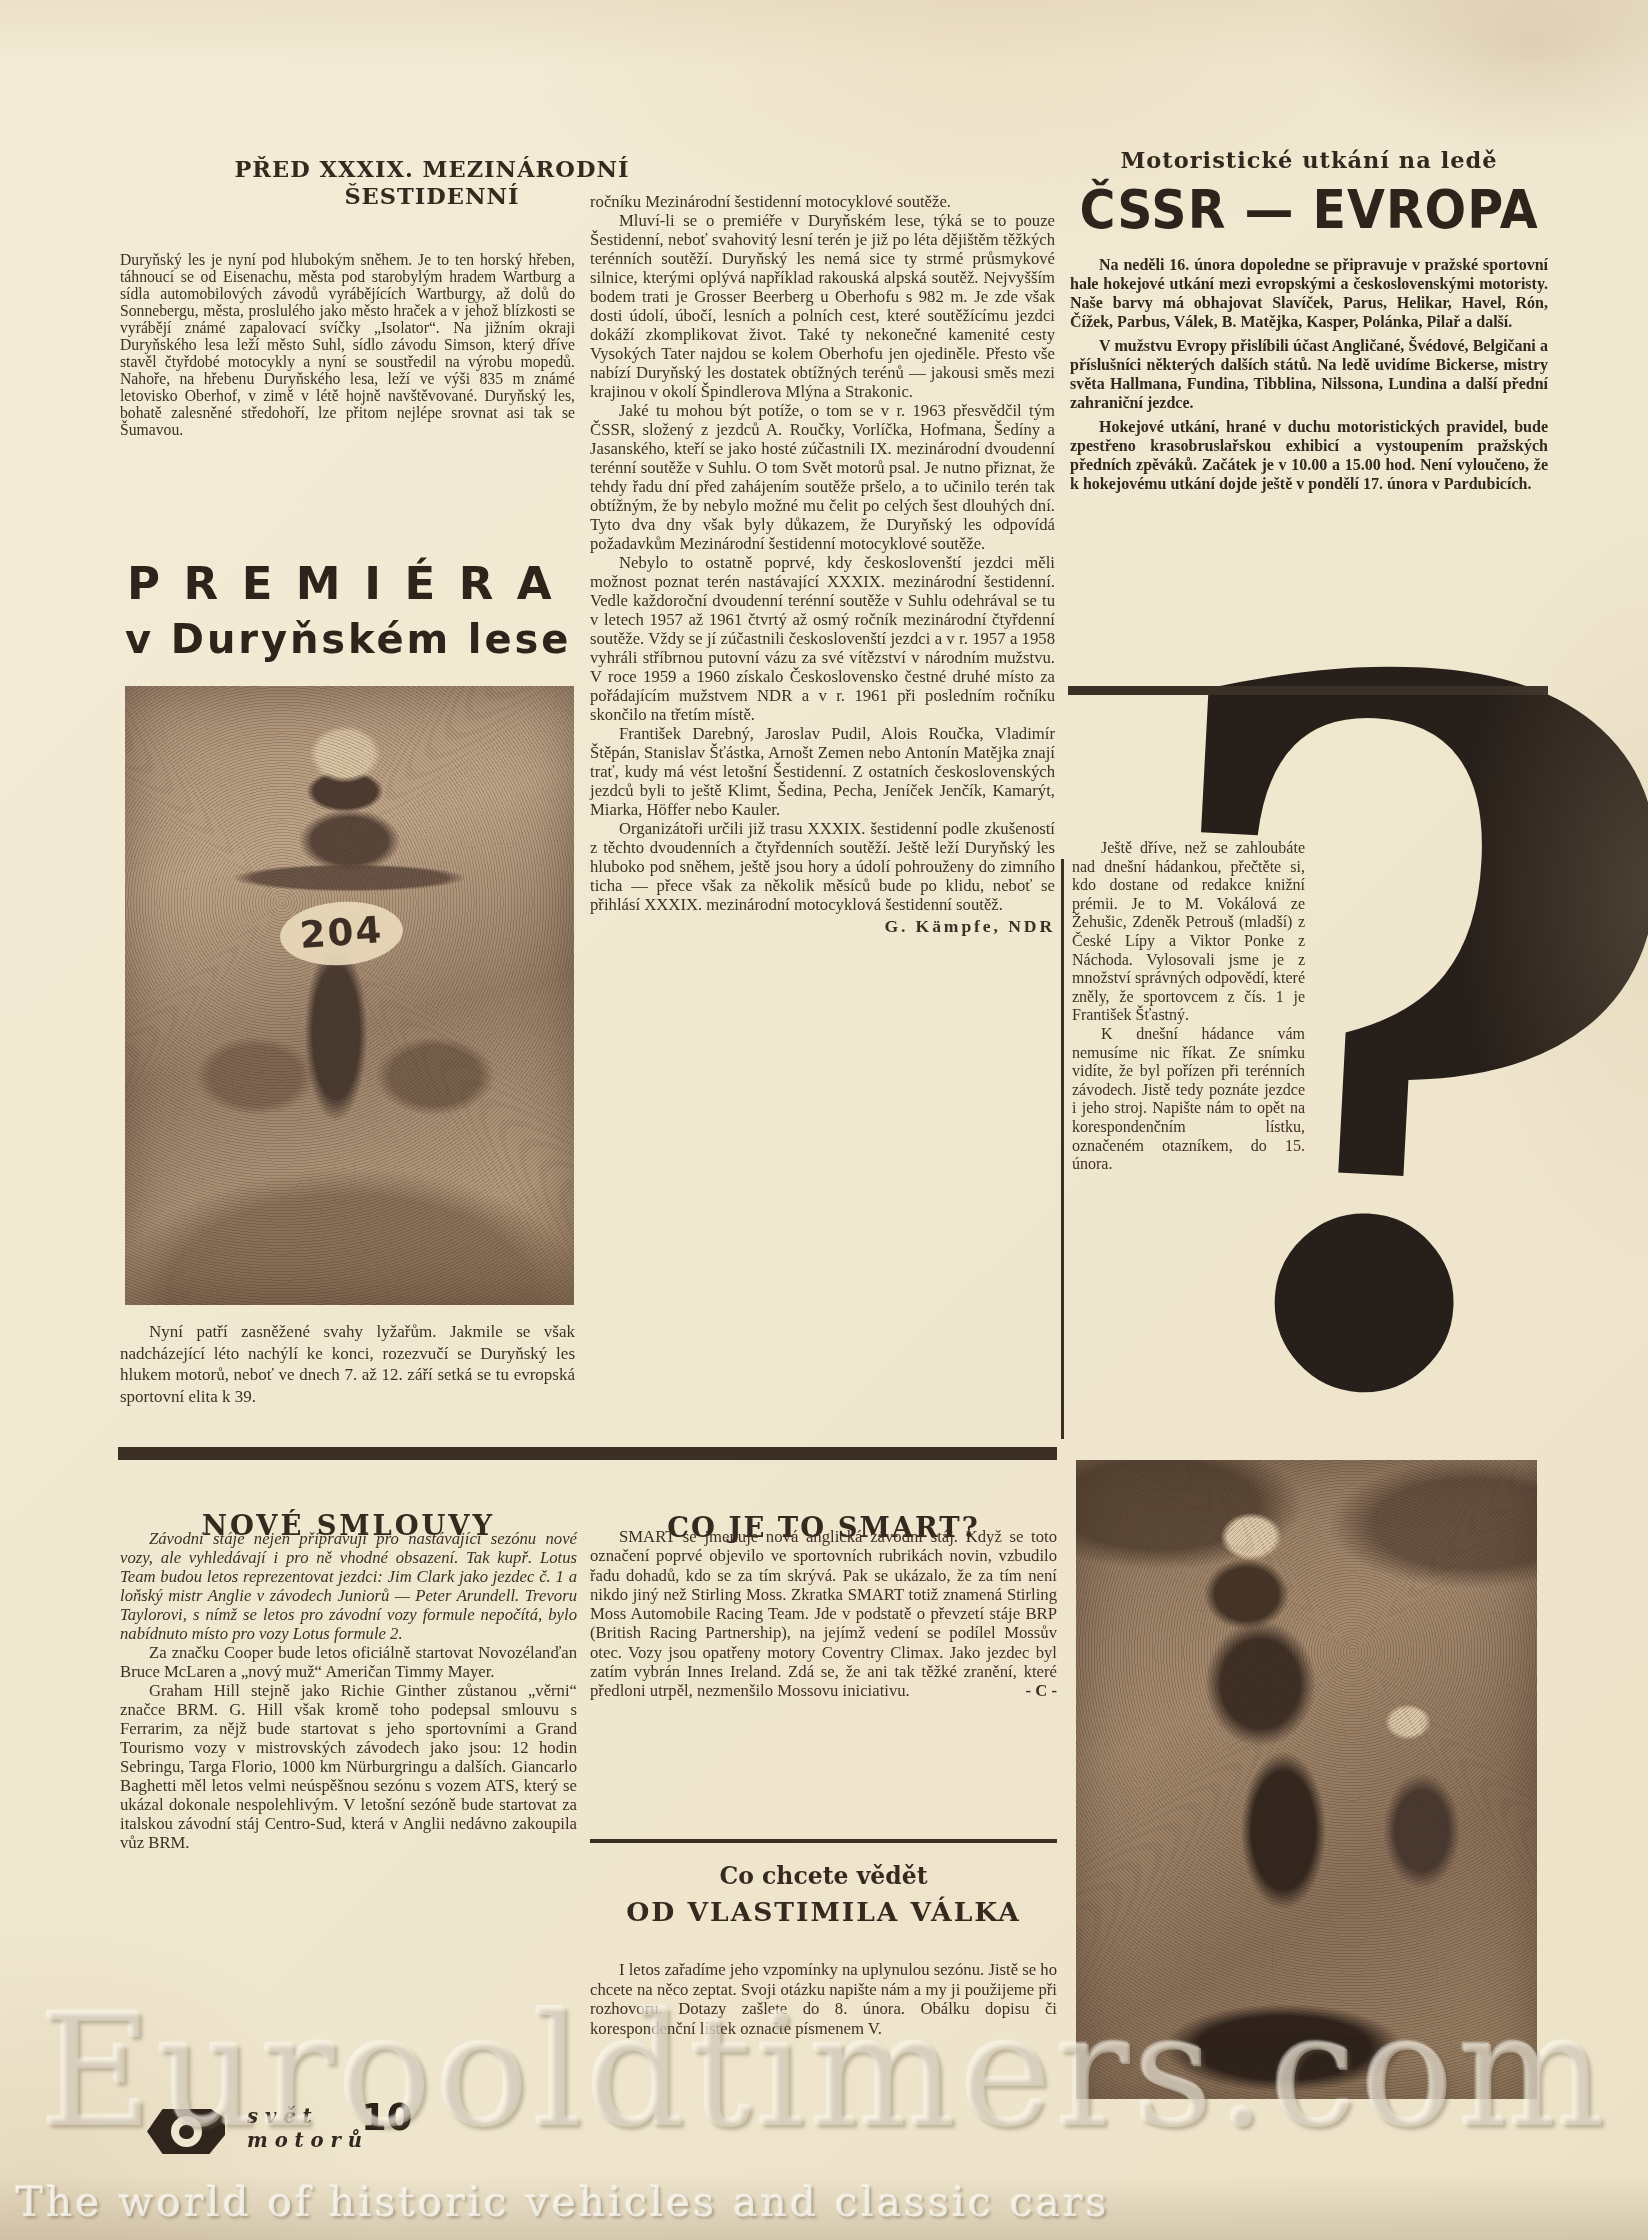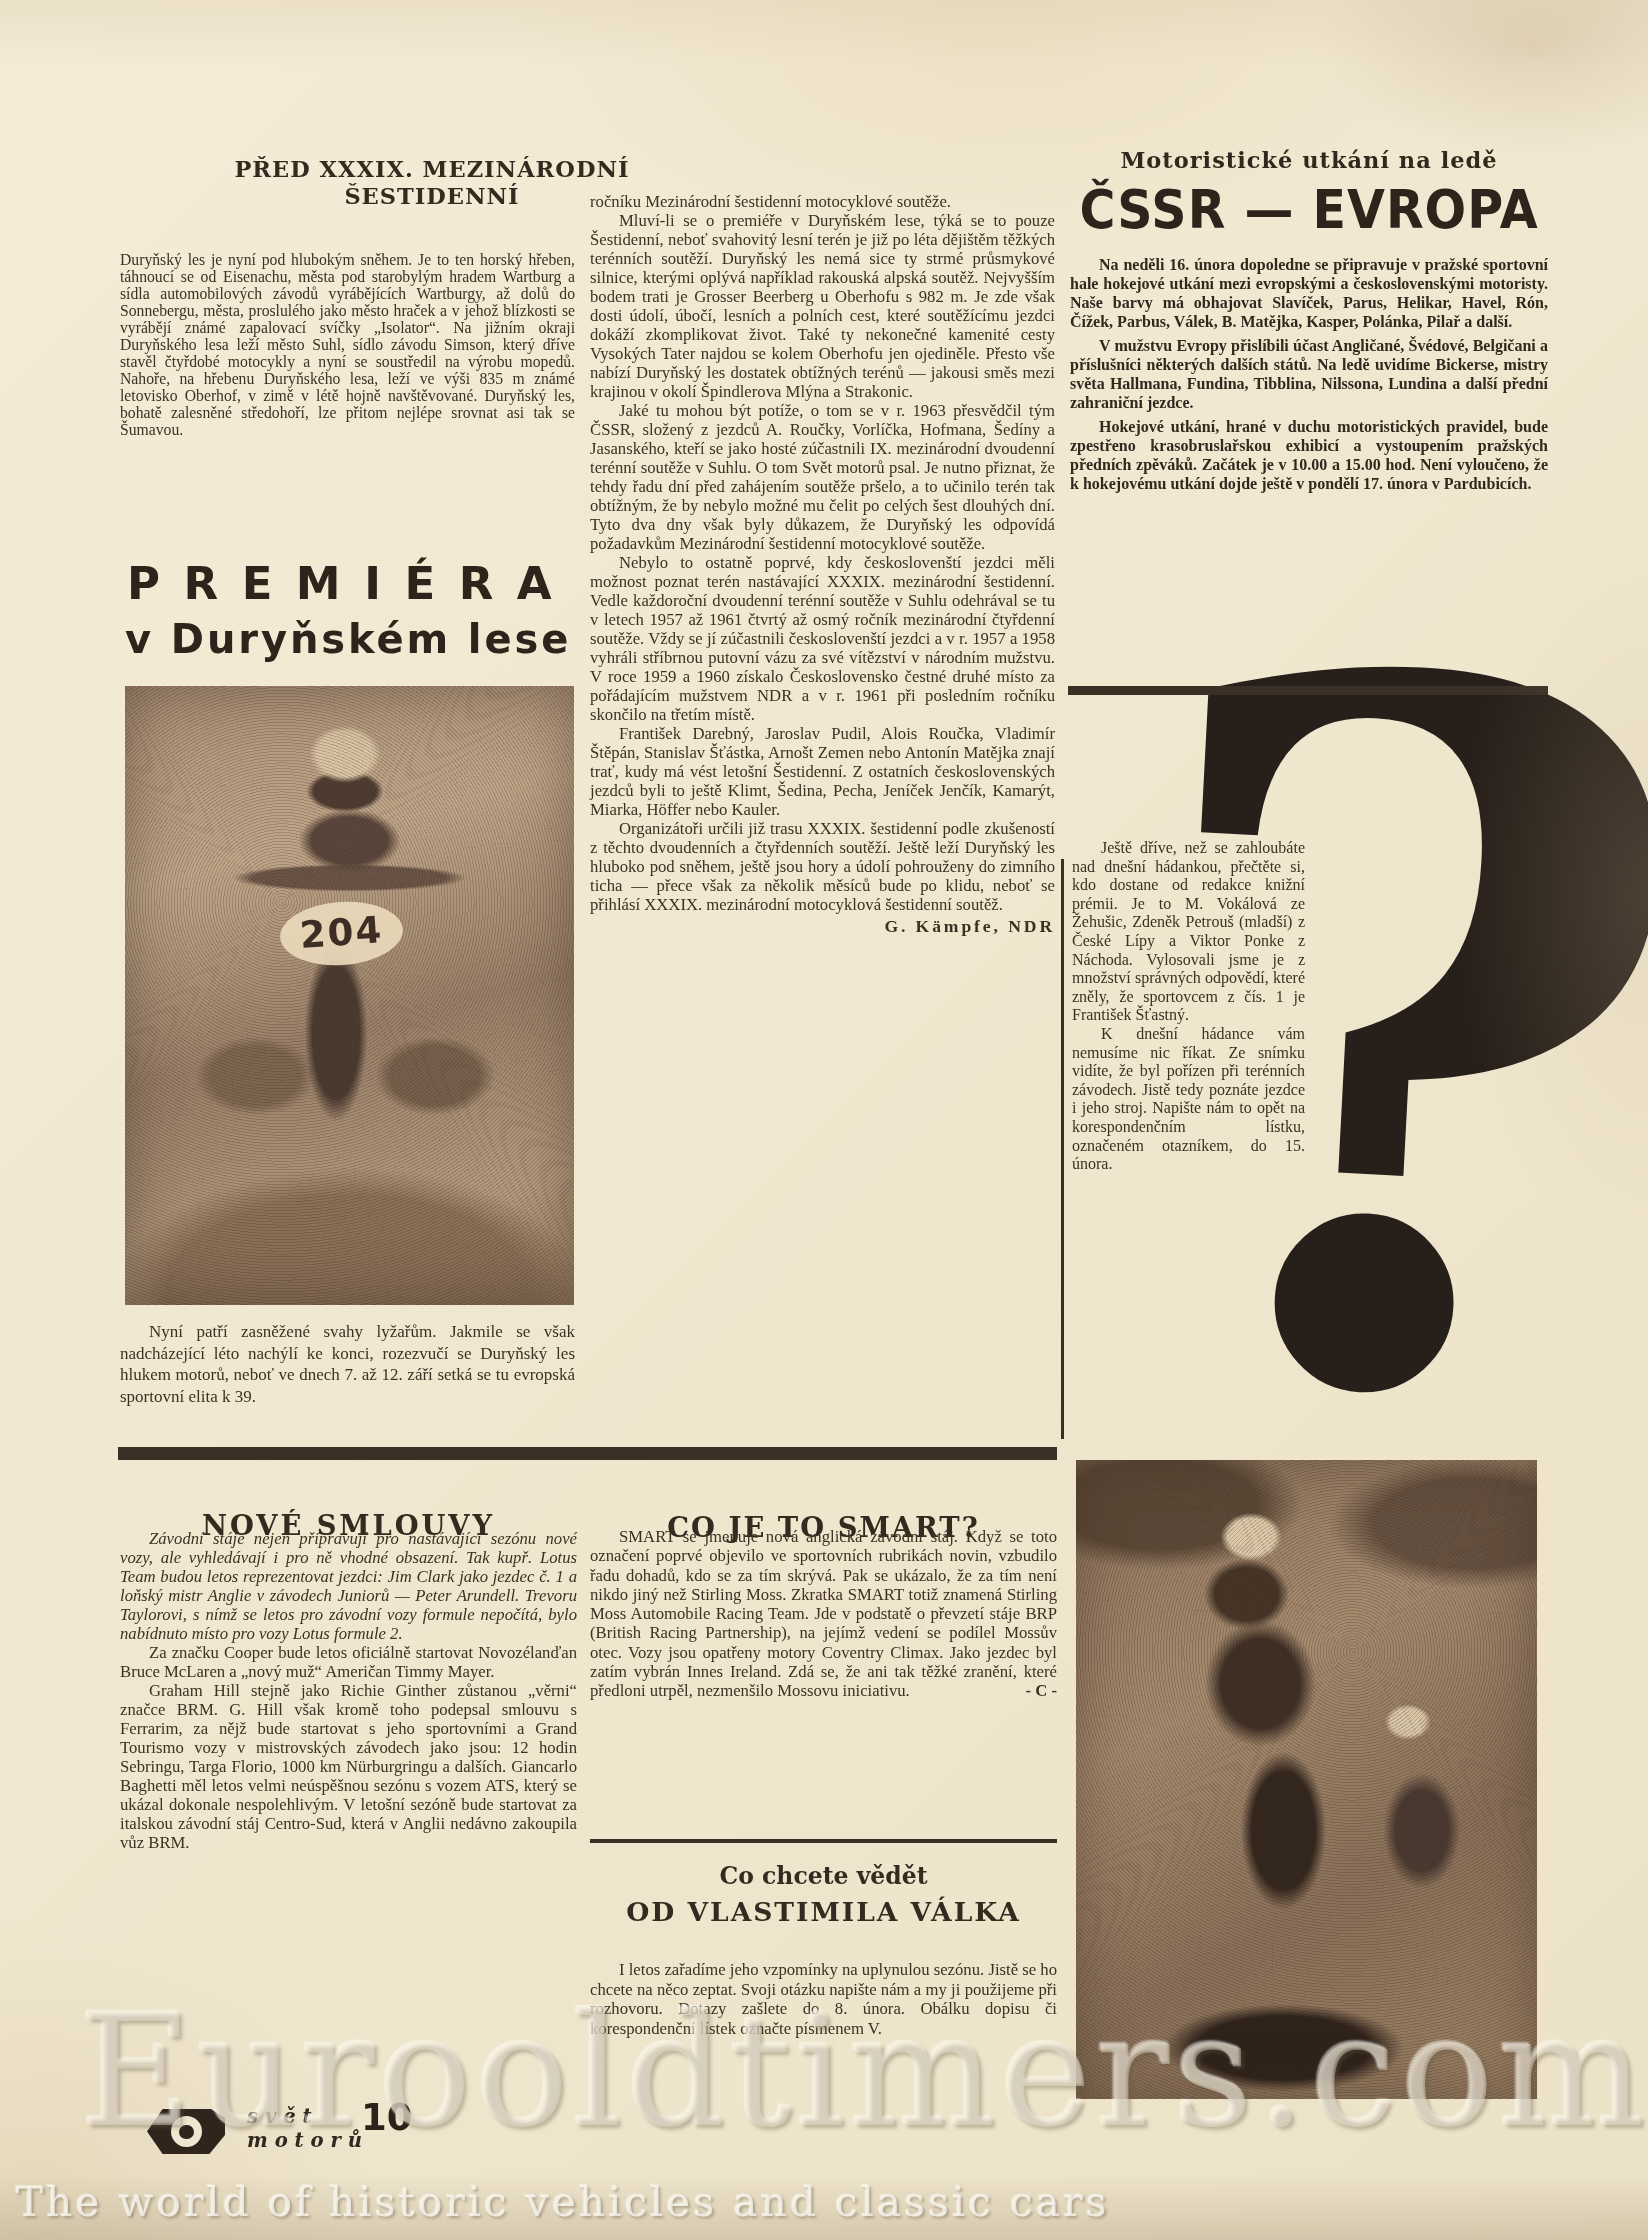--- a/index.html
+++ b/index.html
@@ -106,21 +106,21 @@
   .logo{position:absolute;left:147px;top:2109px;width:78px;height:45px;background:#30251d;
       clip-path:polygon(0 50%,20% 0,82% 0,100% 20%,100% 58%,80% 100%,20% 100%);z-index:2;}
   .logo-ring{position:absolute;left:23.5px;top:6.9px;width:31px;height:31px;border-radius:50%;background:#efe6cf;}
   .logo-dot{position:absolute;left:32px;top:15.7px;width:14.7px;height:14.7px;border-radius:50%;background:#30251d;}
   .brand{position:absolute;left:247px;top:2105px;z-index:2;color:#33271f;
       font:bold italic 19.6px/23.5px "DejaVu Serif",serif;letter-spacing:6.9px;}
   .pageno{position:absolute;left:361px;top:2099px;z-index:2;color:#2c221b;
       font:bold 37px/1 "DejaVu Sans",sans-serif;}
 
   
-  .wm-site{position:absolute;left:0;top:1994px;width:1649px;text-align:right;z-index:5;pointer-events:none;
+  .wm-site{position:absolute;left:0;top:1994px;width:1649px;text-align:center;z-index:5;pointer-events:none;
       font:400 155px/1 "DejaVu Serif",serif;letter-spacing:3.9px;
       color:rgba(242,234,214,.42);
       text-shadow:2.9px 2.9px 3.9px rgba(104,88,70,.35), -2px -2px 2px rgba(255,255,250,.55);}
   .wm-tagline{position:absolute;left:15.7px;top:2180px;z-index:5;pointer-events:none;
       font:400 41px/1.1 "DejaVu Serif",serif;letter-spacing:2.9px;
       color:rgba(250,247,239,.78);
       text-shadow:2px 2px 2.9px rgba(104,88,70,.45), -1px -1px 1px rgba(255,255,250,.5);}
 </style>
 </head>
 <body>

